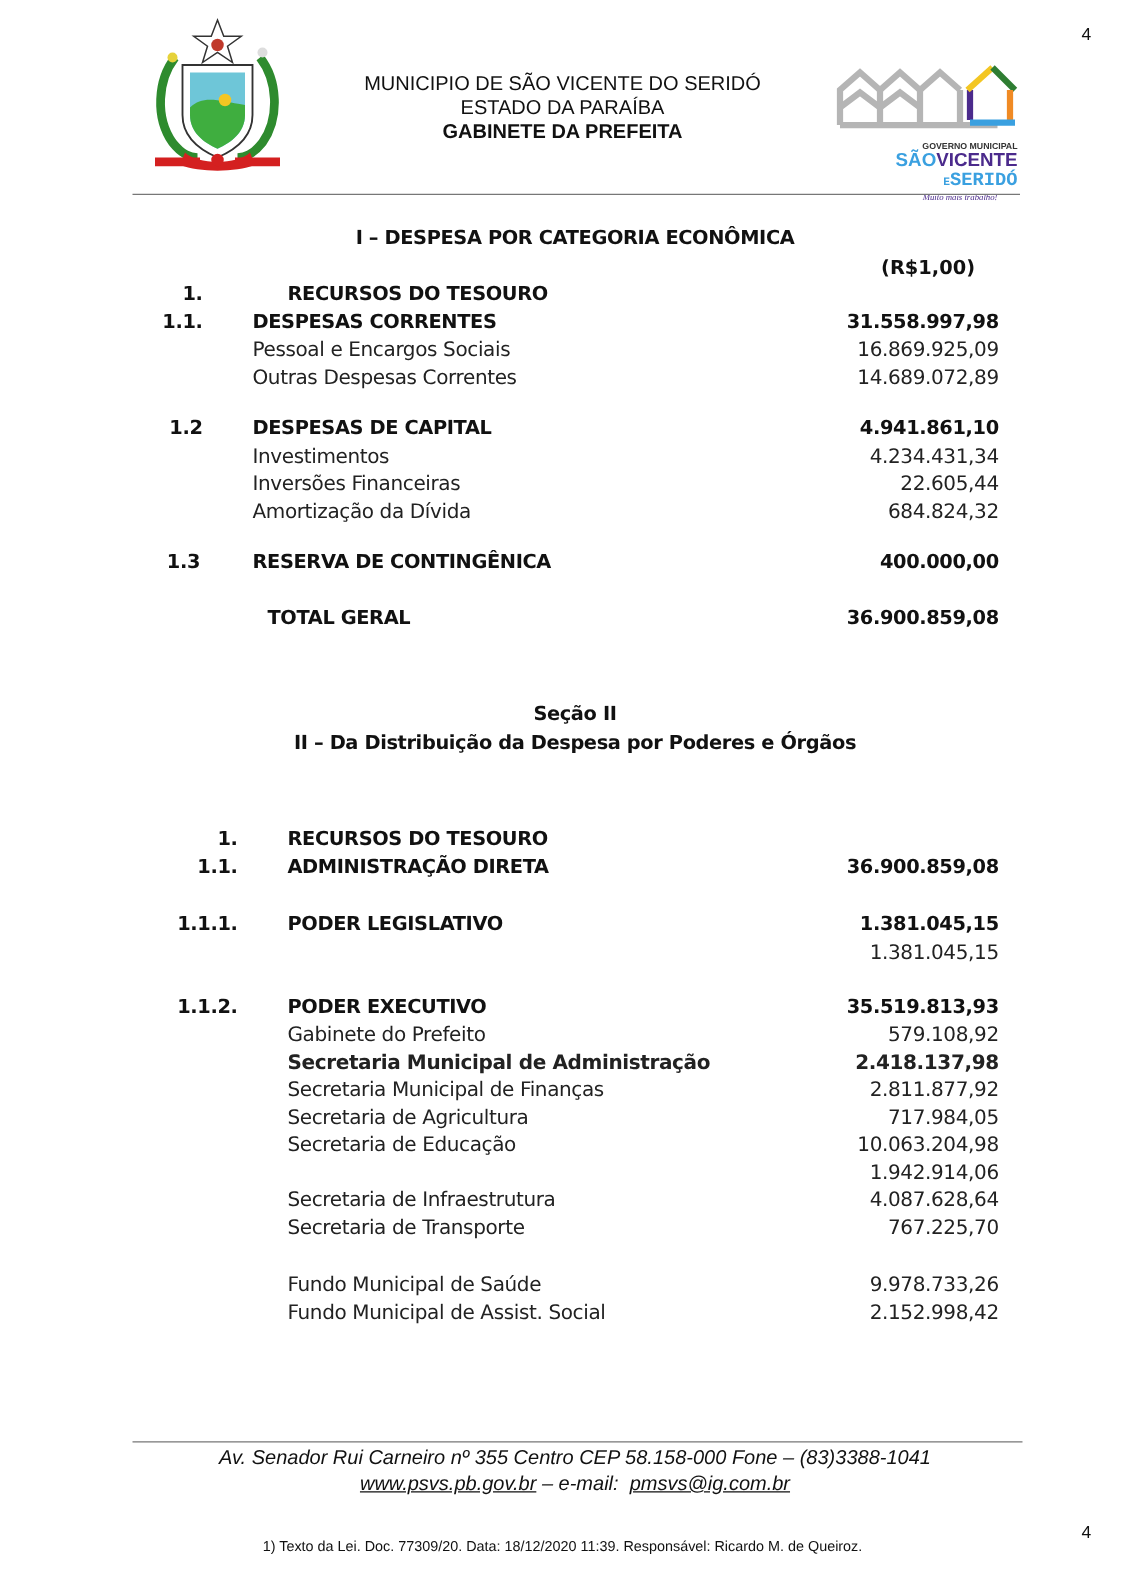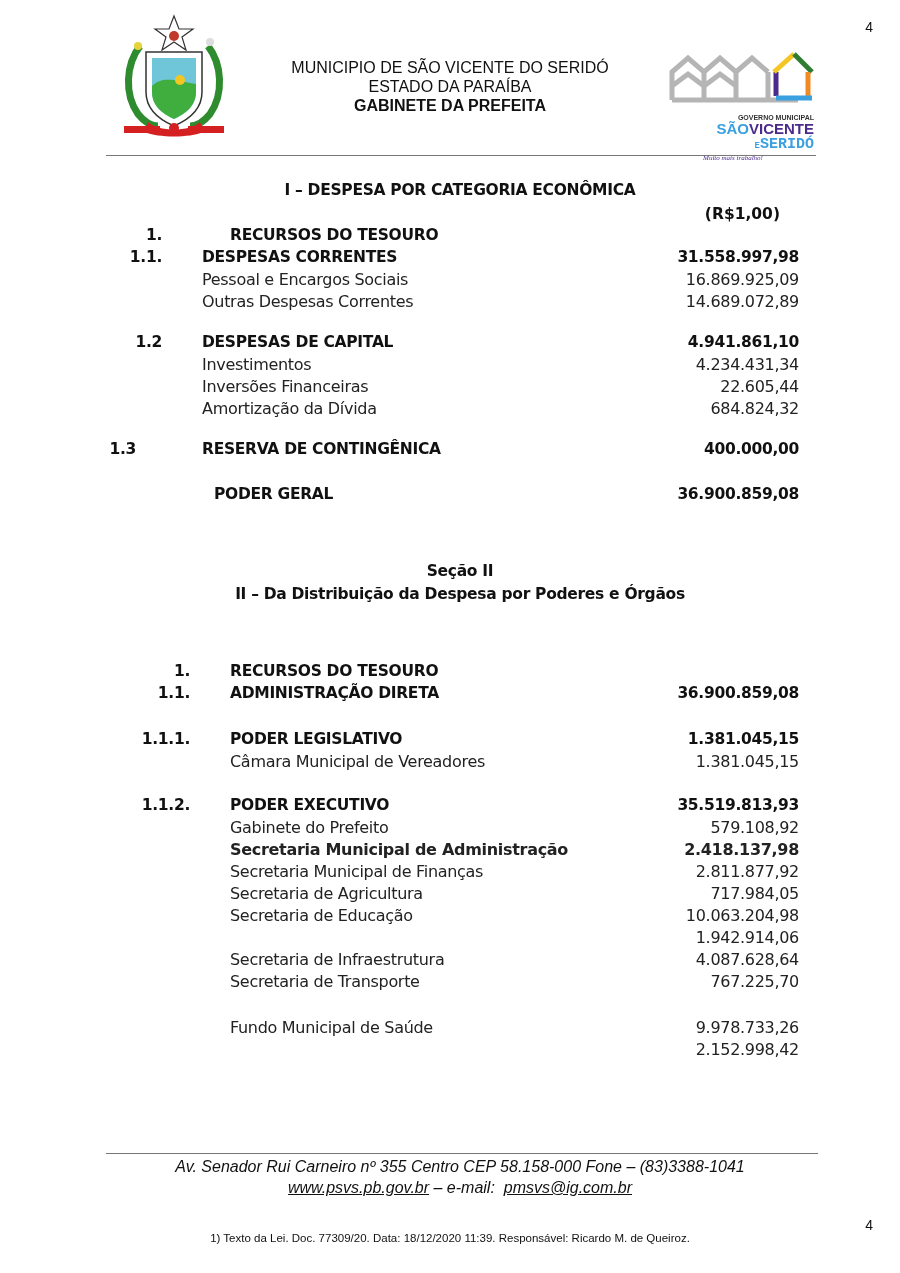--- a/index.html
+++ b/index.html
@@ -66,21 +66,21 @@
     <path d="M140,22 L140,48" stroke="#f08a24" stroke-width="5"></path>
     <path d="M108,48 L144,48" stroke="#3aa0e0" stroke-width="5"></path>
   </svg>
   <div style="text-align:right; font-family:'Liberation Sans',sans-serif; font-weight:bold; font-size:7px; color:#333; margin-top:2px; margin-right:4px;">GOVERNO MUNICIPAL</div>
   <div style="text-align:right; font-family:'Liberation Sans',sans-serif; font-weight:bold; font-size:15px; line-height:16px; margin-right:4px;">
     <span style="color:#3aa0e0;">SÃO</span><span style="color:#4b2a8c;">VICENTE</span>
   </div>
   <div style="text-align:right; font-family:Liberation Mono, monospace; font-weight:bold; font-size:15px; line-height:15px; margin-right:4px;">
     <span style="color:#3aa0e0; font-size:9px;">E</span><span style="color:#3aa0e0;">SERIDÓ</span>
   </div>
-  <div style="text-align:center; font-family:'Liberation Serif',serif; font-style:italic; font-size:7px; color:#4b2a8c; margin-right:20px;">Muito mais trabalho!</div>
+  <div style="text-align:right; font-family:'Liberation Serif',serif; font-style:italic; font-size:7px; color:#4b2a8c; margin-right:20px;">Muito mais trabalho!</div>
 </div>
 
 <div class="abs rule" style="top:155px;"></div>
 
 <div class="abs title" style="top:181px;">I – DESPESA POR CATEGORIA ECONÔMICA</div>
 <div class="abs" style="right:120px; top:205px; font-weight:bold; font-size:15.5px;">(R$1,00)</div>
 
 <div id="s1rows">
     <div class="row bold" style="top: 226px;">
       <span class="num" style="right: 738px;">1.</span>
@@ -116,27 +116,27 @@
       <span class="num" style="right: 738px;"></span>
       <span class="lbl" style="left: 202px;">Inversões Financeiras</span>
       <span class="val">22.605,44</span>
     </div>
     <div class="row plain" style="top: 399px;">
       <span class="num" style="right: 738px;"></span>
       <span class="lbl" style="left: 202px;">Amortização da Dívida</span>
       <span class="val">684.824,32</span>
     </div>
     <div class="row bold" style="top: 440px;">
-      <span class="num" style="right: 764px;">1.3</span>
+      <span class="num" style="right: 740px;">1.3</span>
       <span class="lbl" style="left: 202px;">RESERVA DE CONTINGÊNICA</span>
       <span class="val">400.000,00</span>
     </div>
     <div class="row bold" style="top: 485px;">
       <span class="num" style="right: 738px;"></span>
-      <span class="lbl" style="left: 214px;">PODER GERAL</span>
+      <span class="lbl" style="left: 214px;">TOTAL GERAL</span>
       <span class="val">36.900.859,08</span>
     </div>
   </div>
 
 <div class="abs title" style="top:562px;">Seção II</div>
 <div class="abs title" style="top:585px; left:0; width:920px;">II – Da Distribuição da Despesa por Poderes e Órgãos</div>
 
 <div id="s2rows">
     <div class="row bold" style="top: 662px;">
       <span class="num" style="right: 710px;">1.</span>
@@ -148,21 +148,20 @@
       <span class="lbl" style="left: 230px;">ADMINISTRAÇÃO DIRETA</span>
       <span class="val">36.900.859,08</span>
     </div>
     <div class="row bold" style="top: 730px;">
       <span class="num" style="right: 710px;">1.1.1.</span>
       <span class="lbl" style="left: 230px;">PODER LEGISLATIVO</span>
       <span class="val">1.381.045,15</span>
     </div>
     <div class="row plain" style="top: 752px;">
       <span class="num" style="right: 710px;"></span>
-      <span class="lbl" style="left: 230px;">Câmara Municipal de Vereadores</span>
       <span class="val">1.381.045,15</span>
     </div>
     <div class="row bold" style="top: 796px;">
       <span class="num" style="right: 710px;">1.1.2.</span>
       <span class="lbl" style="left: 230px;">PODER EXECUTIVO</span>
       <span class="val">35.519.813,93</span>
     </div>
     <div class="row plain" style="top: 818px;">
       <span class="num" style="right: 710px;"></span>
       <span class="lbl" style="left: 230px;">Gabinete do Prefeito</span>
@@ -202,20 +201,21 @@
       <span class="lbl" style="left: 230px;">Secretaria de Transporte</span>
       <span class="val">767.225,70</span>
     </div>
     <div class="row plain" style="top: 1018px;">
       <span class="num" style="right: 710px;"></span>
       <span class="lbl" style="left: 230px;">Fundo Municipal de Saúde</span>
       <span class="val">9.978.733,26</span>
     </div>
     <div class="row plain" style="top: 1040px;">
       <span class="num" style="right: 710px;"></span>
+      <span class="lbl" style="left: 230px;">Fundo Municipal de Assist. Social</span>
       <span class="val">2.152.998,42</span>
     </div>
   </div>
 
 <div class="abs rule" style="top:1153px; left:106px; width:712px;"></div>
 <div class="abs foot" style="top:1157px;">Av. Senador Rui Carneiro nº 355 Centro CEP 58.158-000 Fone – (83)3388-1041</div>
 <div class="abs foot" style="top:1178px;">
   <a>www.psvs.pb.gov.br</a><span style="white-space:pre;"> – e-mail:  </span><a>pmsvs@ig.com.br</a>
 </div>
 

